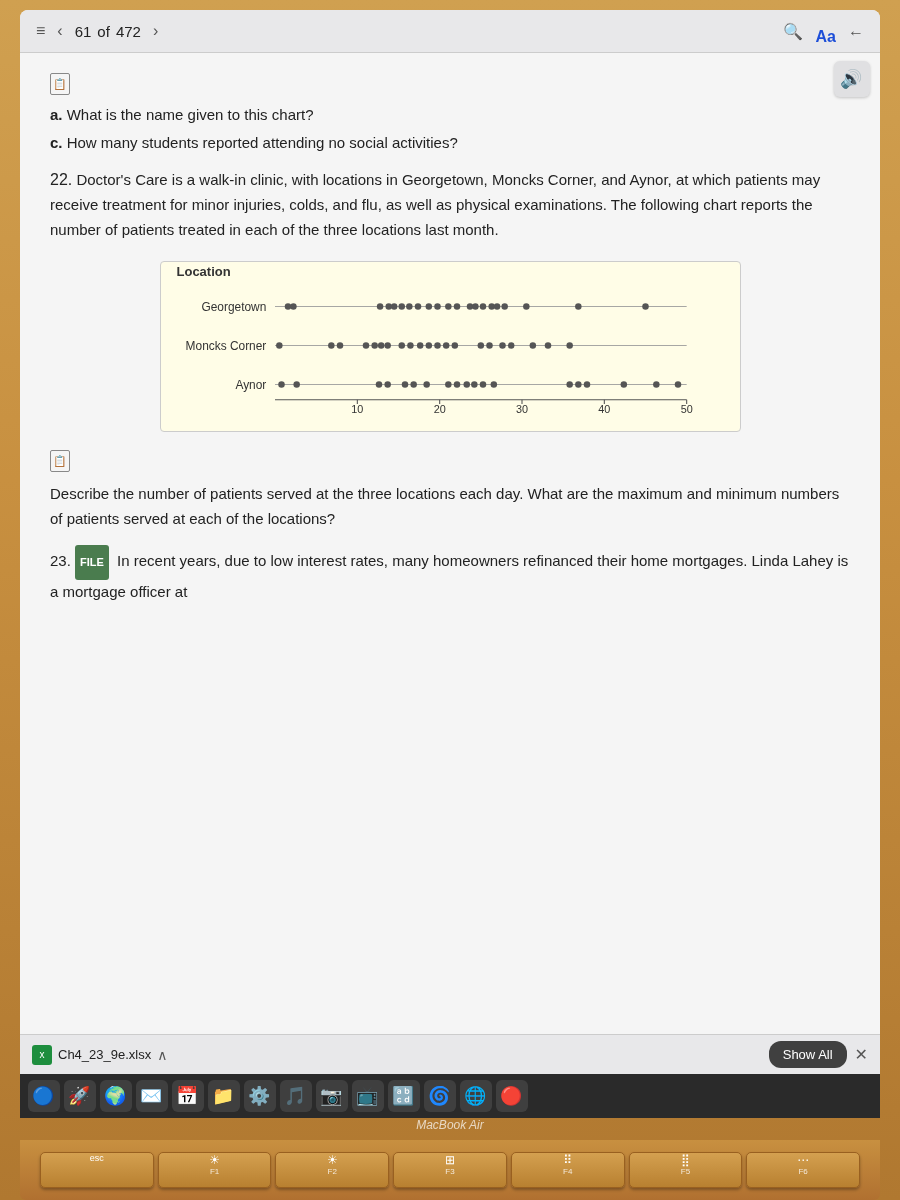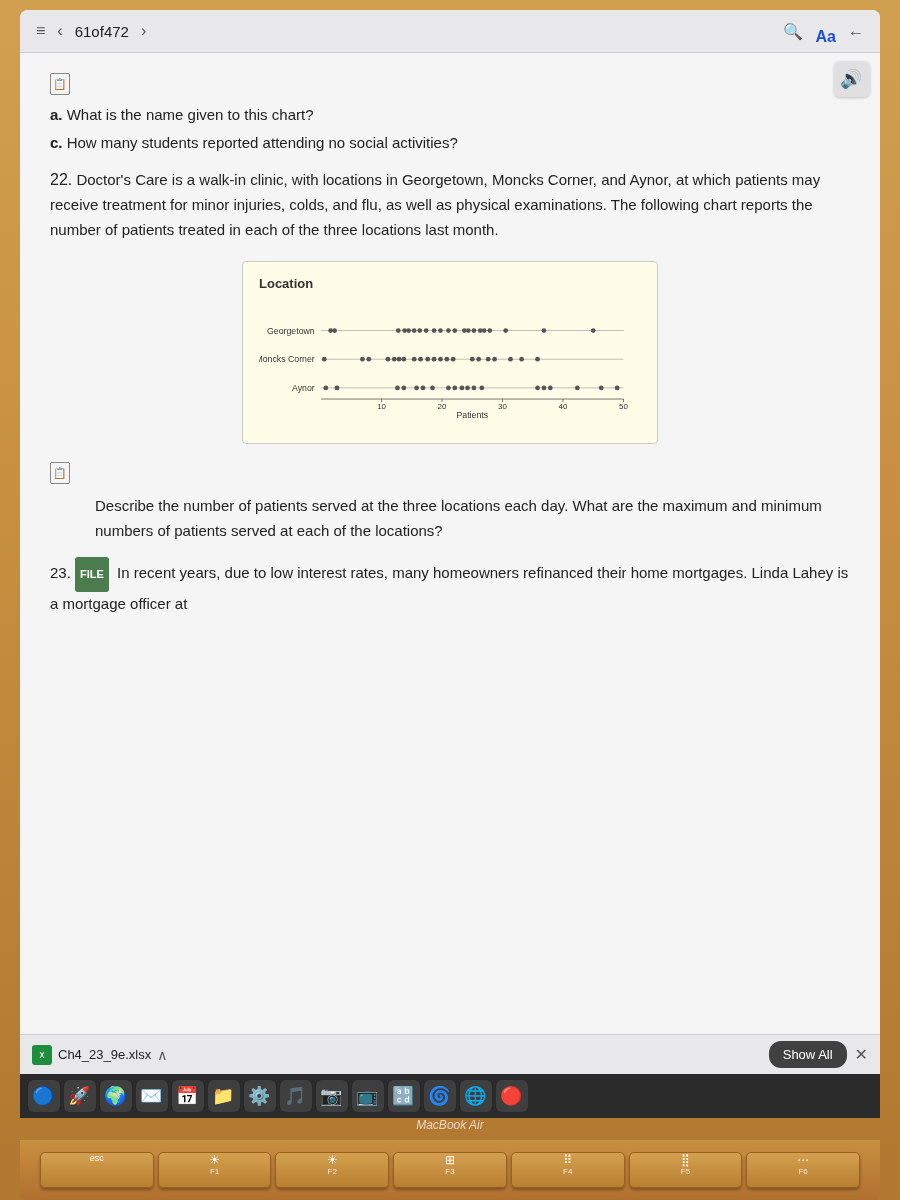--- a/index.html
+++ b/index.html
@@ -51,20 +51,21 @@
     .hamburger-icon {
       font-size: 16px;
       color: #555;
     }
     .page-counter {
       font-size: 15px;
       font-weight: 500;
       color: #222;
       display: flex;
       align-items: center;
+      gap: 6px;
     }
     .nav-arrow {
       font-size: 16px;
       color: #555;
       cursor: pointer;
       padding: 2px 4px;
     }
     .top-right-controls {
       display: flex;
       align-items: center;
@@ -113,25 +114,25 @@
       line-height: 1.65;
     }
     .question-22-text .num {
       font-weight: 400;
       font-size: 16px;
     }
 
     
     .chart-container {
       margin: 18px auto;
-      width: 416px;
+      width: 581px;
       background: #fffde7;
       border: 1px solid #ccc;
       border-radius: 4px;
-      padding: 14px 16px 10px 16px;
+      padding: 2px 16px 10px 16px;
     }
     .chart-title {
       font-size: 13px;
       font-weight: 600;
       color: #333;
       margin-bottom: 8px;
       text-align: left;
     }
     .dot-plot-area {
       position: relative;
@@ -139,21 +140,20 @@
     }
     .dot-plot-svg {
       width: 100%;
       height: 130px;
     }
     .after-chart-text {
       font-size: 15px;
       color: #222;
       line-height: 1.65;
       margin-top: 10px;
-      margin-left: 45px;
     }
 
     .question-23 {
       margin-top: 14px;
       font-size: 15px;
       color: #222;
       line-height: 1.65;
     }
     .file-badge {
       display: inline-block;

